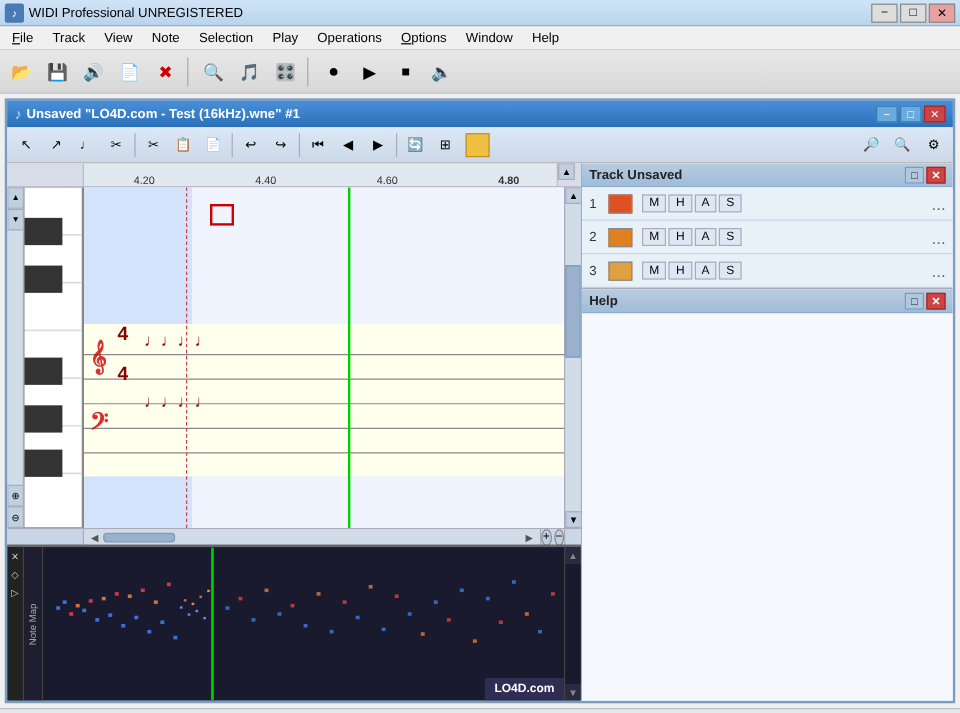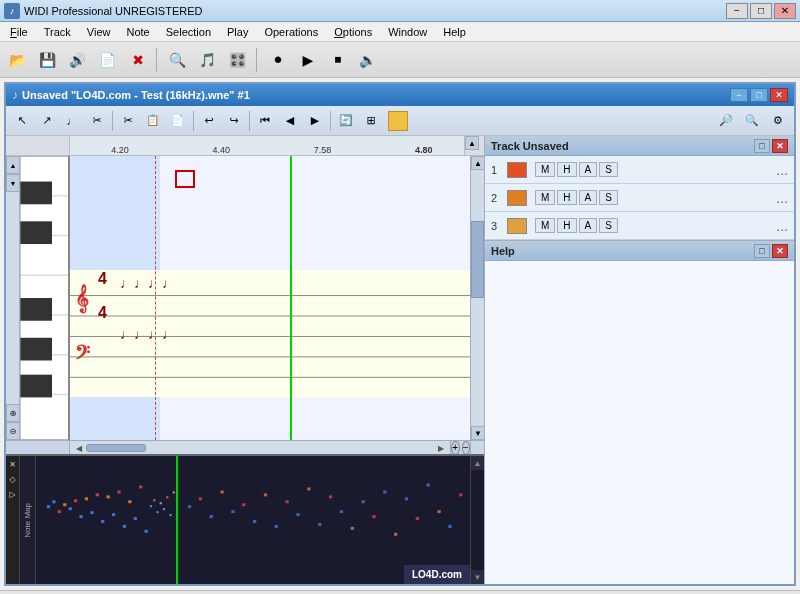--- a/index.html
+++ b/index.html
@@ -244,21 +244,21 @@
 
       <div style="display:flex; height:20px; background:#e0e8f0; border-bottom:1px solid #bbc;">
         <div style="width:64px; border-right:1px solid #bbc; background:#d8dde8;"></div>
         <div style="flex:1; display:flex; align-items:flex-end; padding-bottom:2px; font-size:9px; position:relative;">
           <div style="position:absolute; top:0; left:0; right:0; bottom:0; display:flex; align-items:flex-end;">
 
             <div style="display:flex; width:100%; padding-left:10px;">
               <div style="flex:1; display:flex; justify-content:space-around;gap:21px;">
                 <span style="font-size:9px; color:#333;">4.20</span>
                 <span style="font-size:9px; color:#333;">4.40</span>
-                <span style="font-size:9px; color:#333;">7.58</span>
+                <span style="font-size:9px; color:#333;">4.60</span>
                 <span style="font-size:9px; color:#333;font-weight:bold;">4.80</span>
               </div>
             </div>
           </div>
         </div>
 
         <div style="width:20px; border-left:1px solid #bbc; display:flex; flex-direction:column; background:#d8dde8;">
           <div class="vs-btn">▲</div>
         </div>
       </div>

